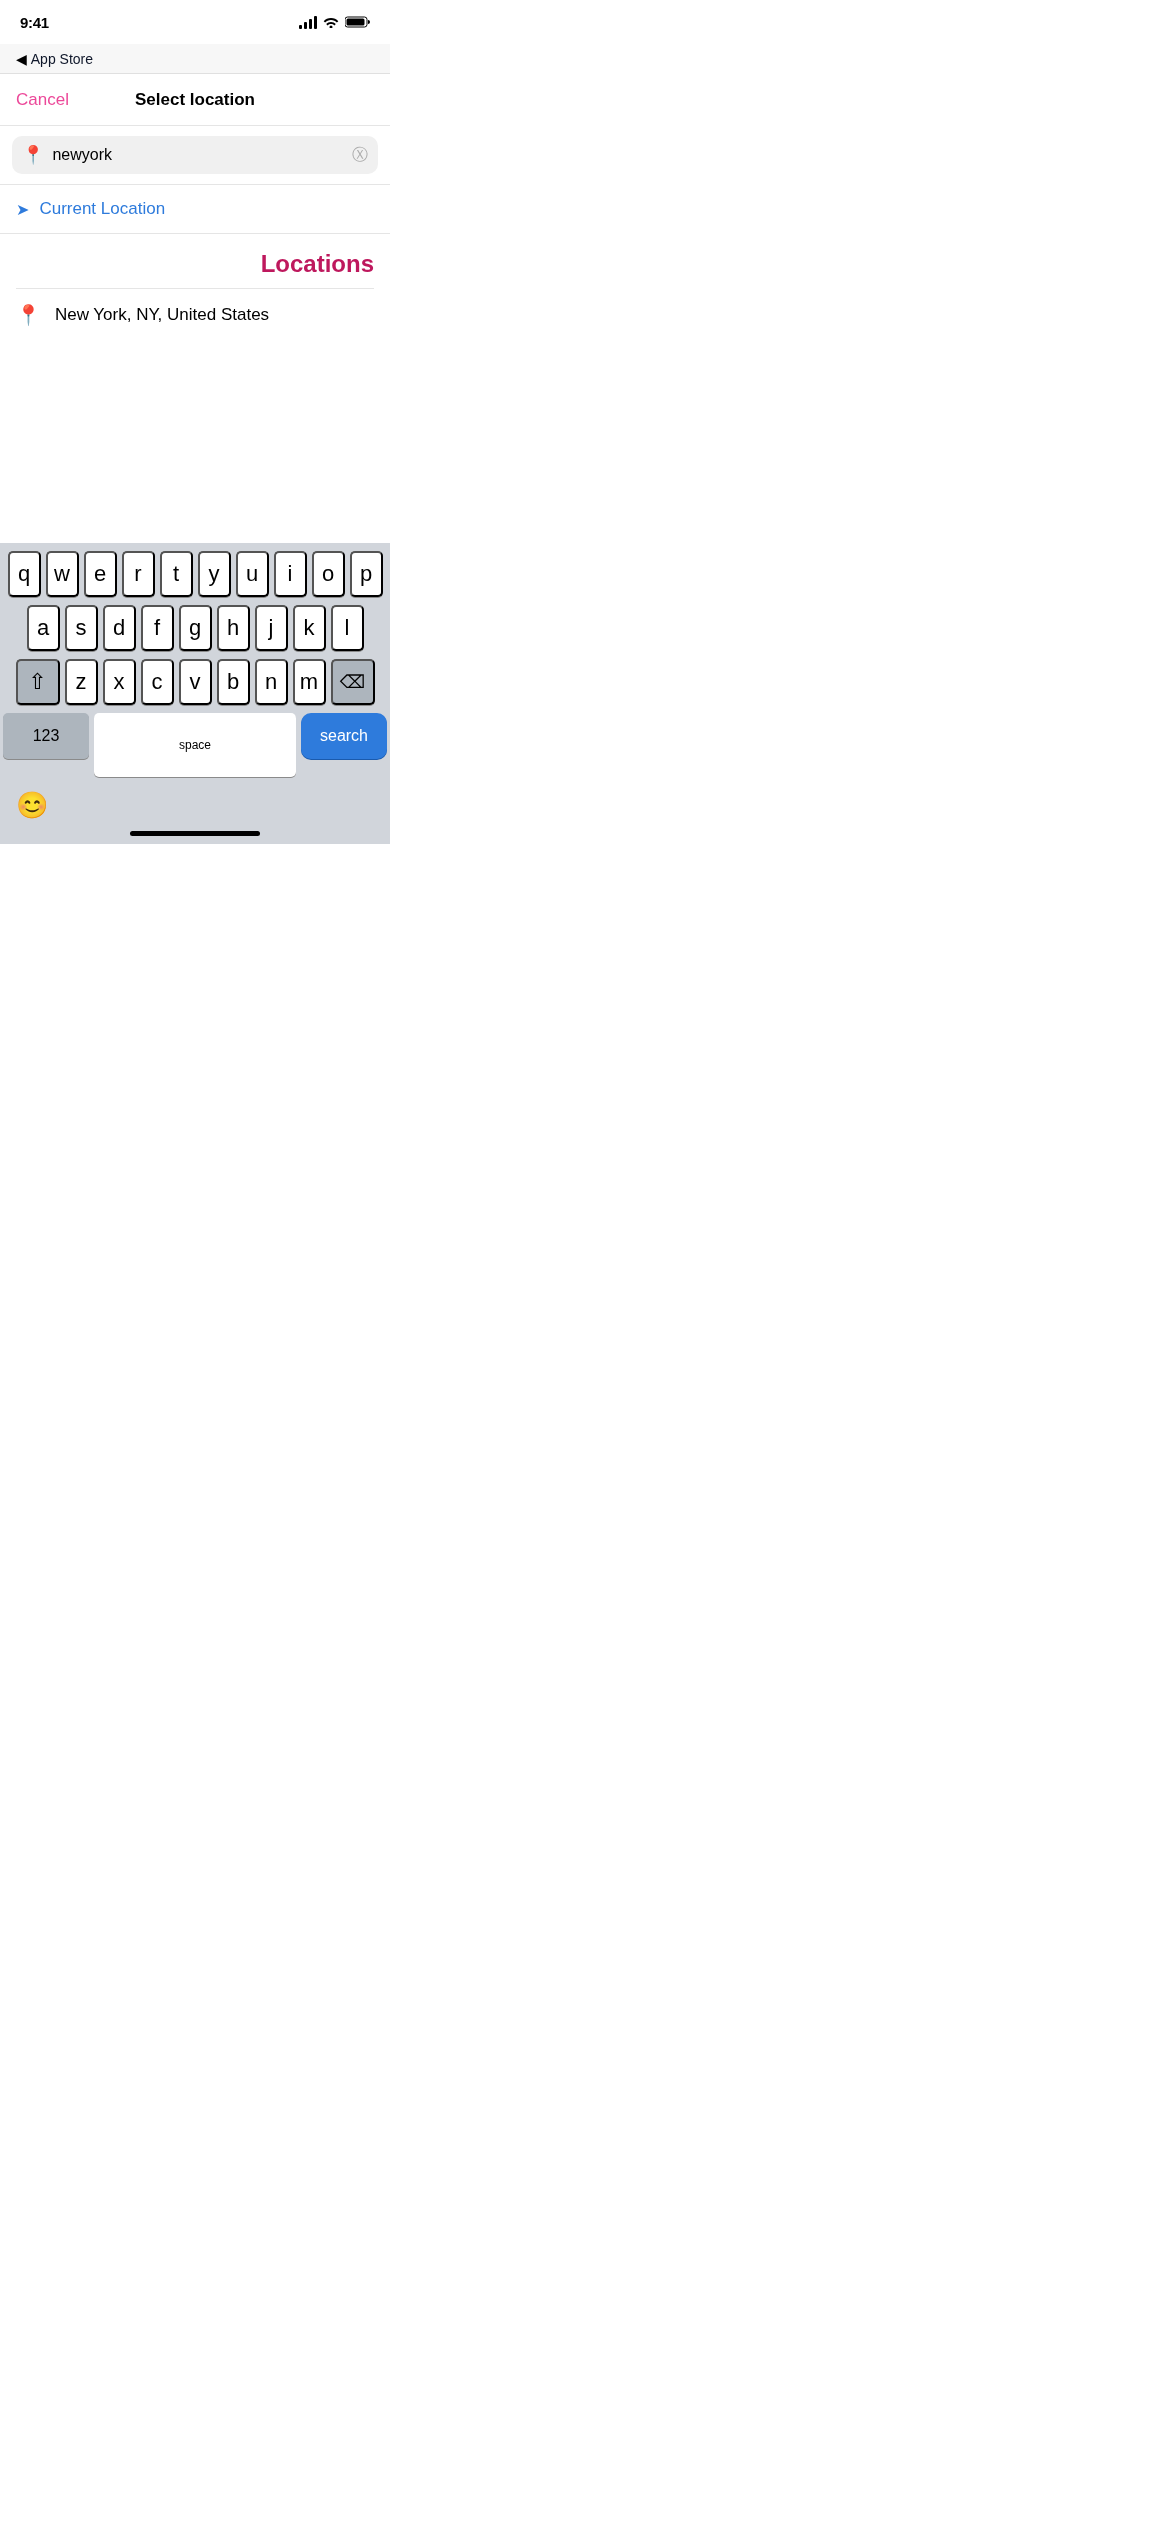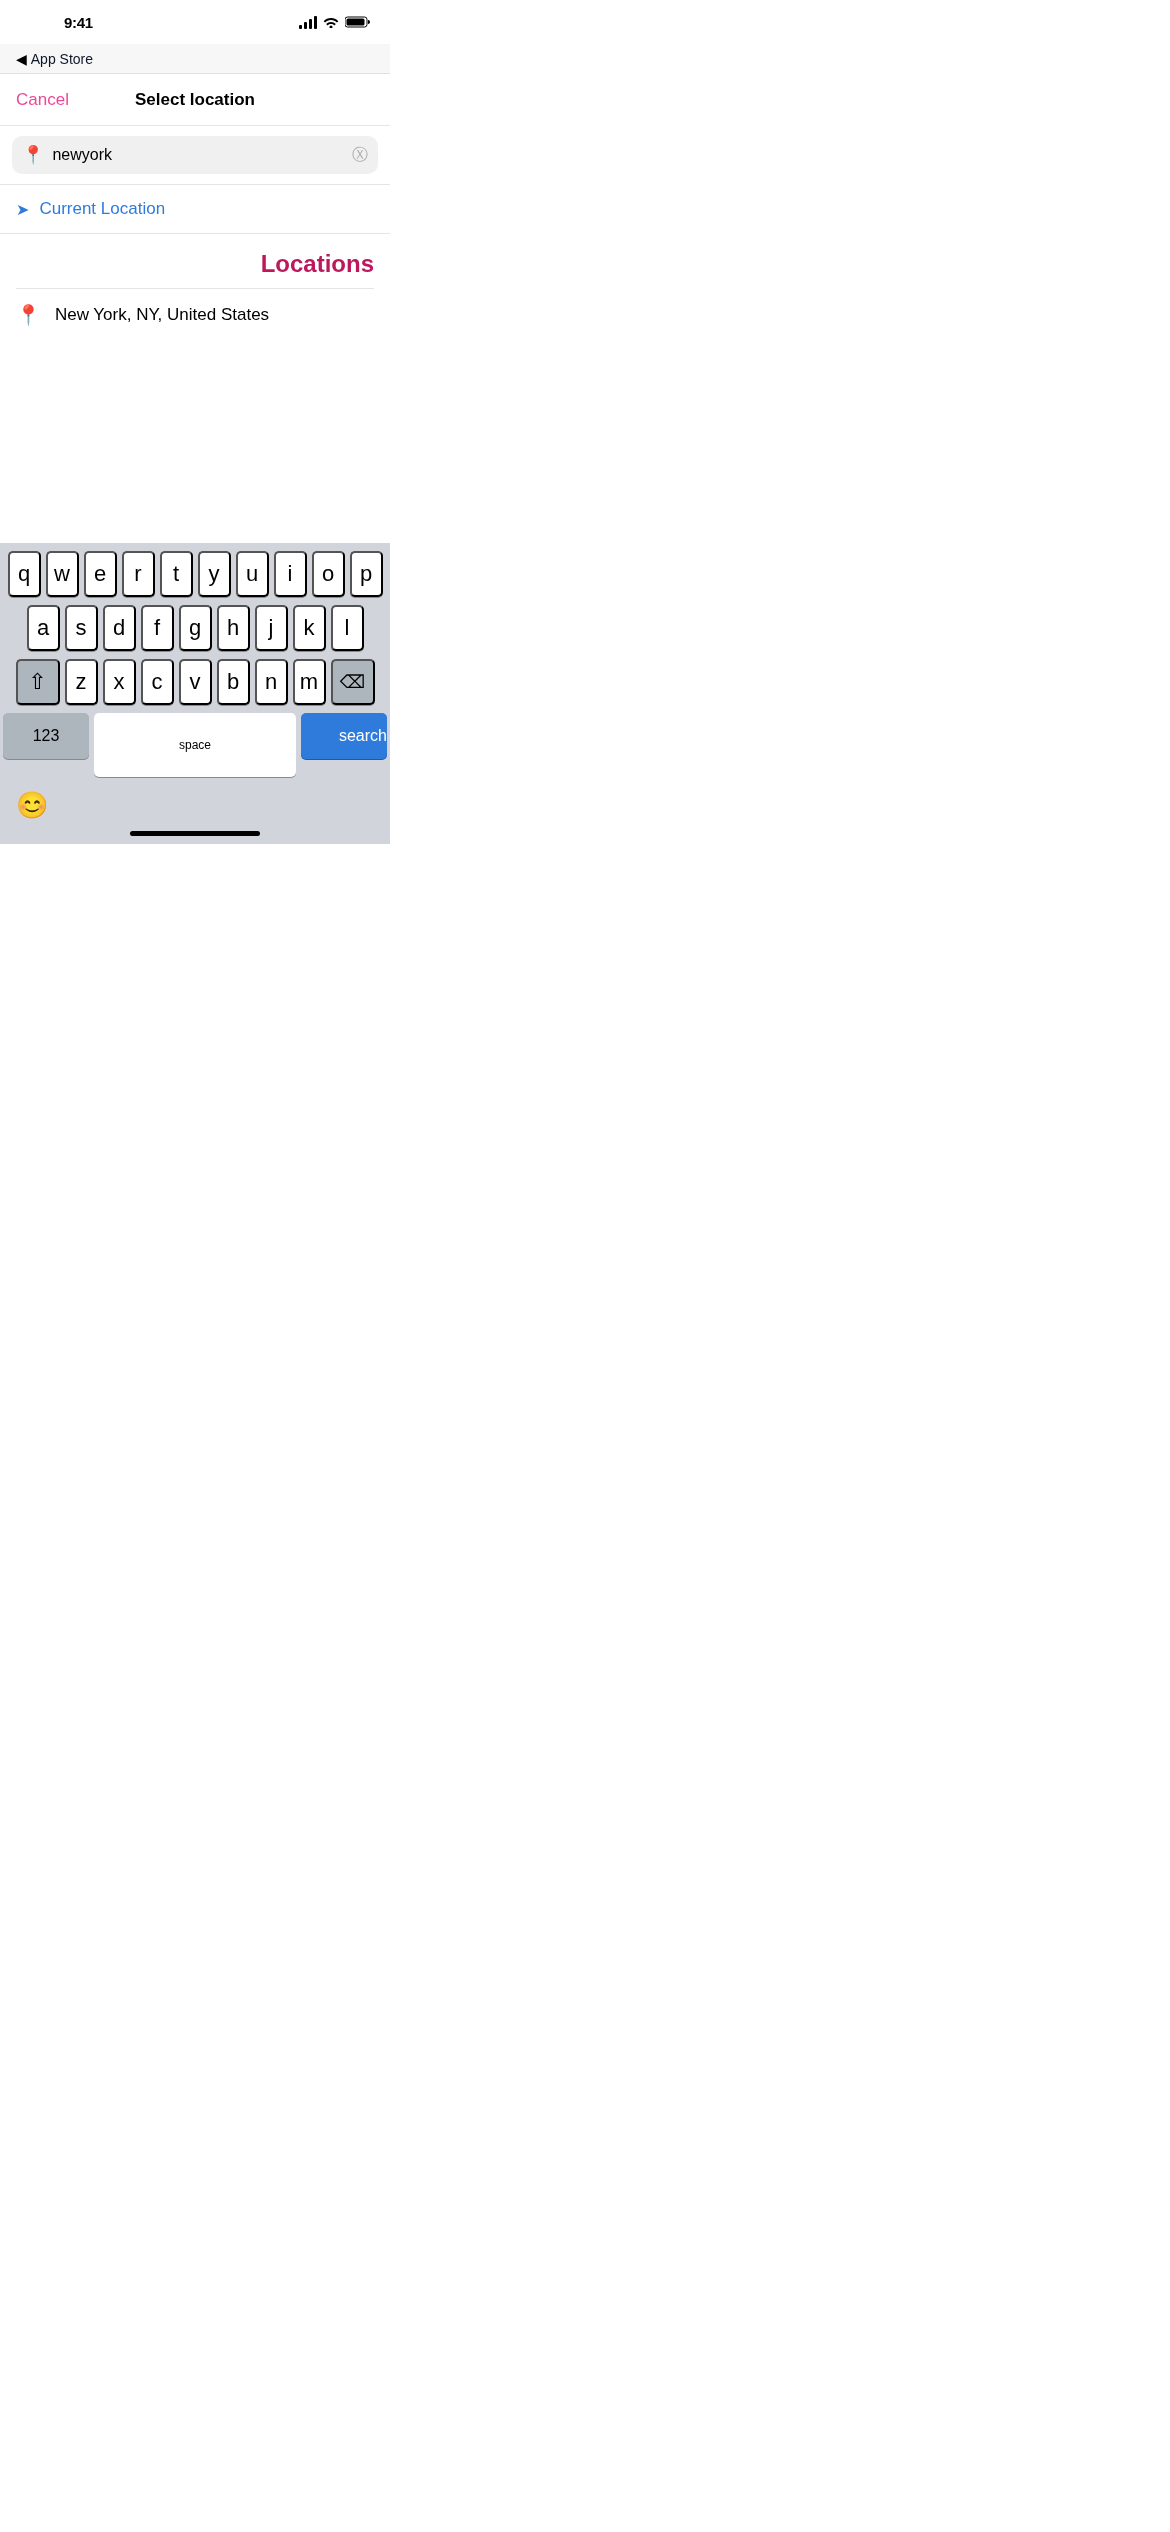--- a/index.html
+++ b/index.html
@@ -21,21 +21,20 @@
       display: flex;
       align-items: center;
       justify-content: space-between;
       padding: 0 20px;
     }
     .status-time {
       font-size: 15px;
       font-weight: 600;
       letter-spacing: -0.3px;
       color: #000;
-      margin-left: 44px;
     }
     .status-icons {
       display: flex;
       align-items: center;
       gap: 6px;
     }
     .signal-bars {
       display: flex;
       align-items: flex-end;
       gap: 2px;
@@ -245,24 +244,24 @@
       align-items: center;
       justify-content: center;
       font-size: 12px;
       cursor: pointer;
       box-shadow: 0 1px 0 0 #8a8a8a;
     }
     .key-search {
       background: #2e7bdc;
       width: 86px;
       height: 46px;
-      border-radius: 5px;
-      display: flex;
-      align-items: center;
-      justify-content: flex-end;
+      border-radius: 10px;
+      display: flex;
+      align-items: center;
+      justify-content: center;
       font-size: 16px;
       color: #fff;
       cursor: pointer;
       box-shadow: 0 1px 0 0 #1a5aad;
     }
 
     
     .emoji-row {
       background: #d1d5db;
       height: 44px;

